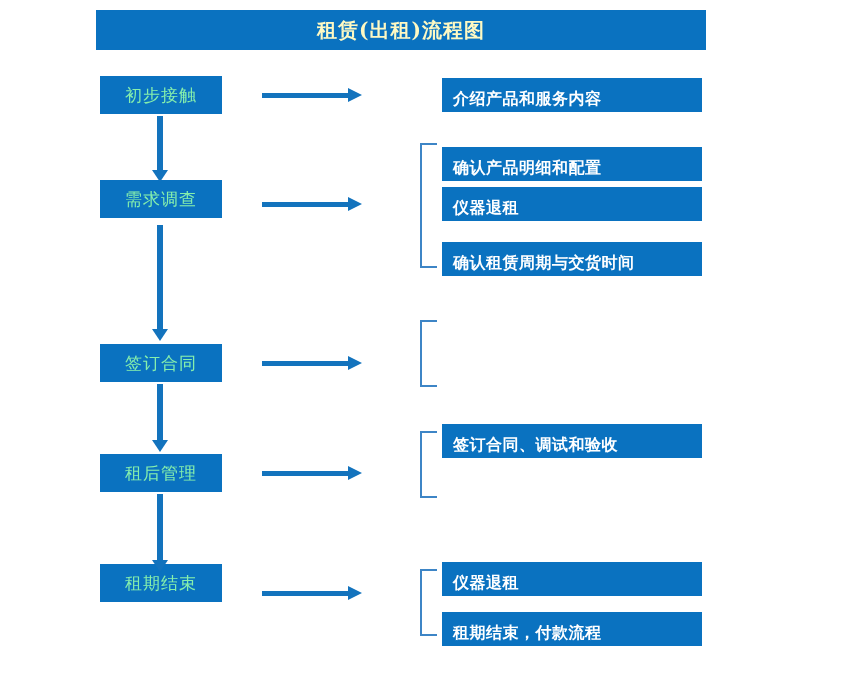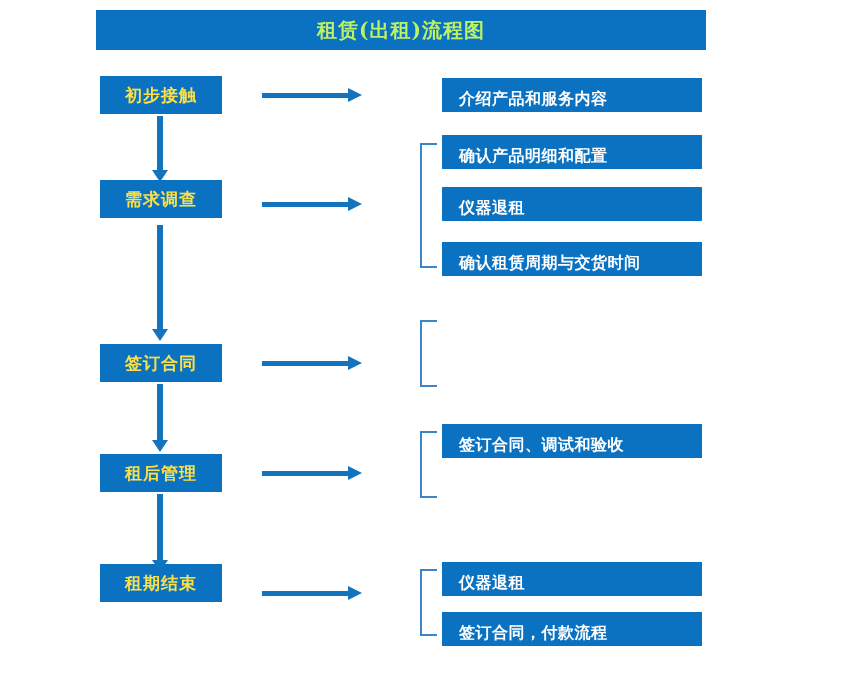--- a/index.html
+++ b/index.html
@@ -24,61 +24,61 @@
     left: 96px;
     top: 10px;
     width: 610px;
     height: 40px;
     background: #0A72C0;
     display: flex;
     align-items: center;
     justify-content: center;
   }
   .title-bar .title-text {
-    color: #bef264;
+    color: #fef9c3;
     font-size: 20px;
     font-weight: bold;
     letter-spacing: 1px;
     font-family: "DejaVu Serif", "Liberation Serif", serif;
   }
 
   
   .stage-box {
     position: absolute;
     left: 100px;
     width: 122px;
     height: 38px;
     background: #0A72C0;
     display: flex;
     align-items: center;
     justify-content: center;
   }
   .stage-box .stage-label {
-    color: #fde047;
+    color: #86efac;
     font-size: 17px;
-    font-weight: bold;
+    font-weight: normal;
     letter-spacing: 1px;
     font-family: "DejaVu Serif", "Liberation Serif", serif;
   }
 
   
   .detail-box {
     position: absolute;
     left: 442px;
     width: 260px;
     height: 34px;
     background: #0A72C0;
     display: flex;
     align-items: center;
   }
   .detail-box .detail-label {
     color: #ffffff;
     font-size: 16px;
     font-weight: bold;
-    padding-left: 17px;
+    padding-left: 11px;
     letter-spacing: 0.5px;
     font-family: "DejaVu Serif", "Liberation Serif", serif;
     white-space: nowrap;
     margin-top: 8px;
   }
 
   
   .h-arrow {
     position: absolute;
     left: 262px;
@@ -203,32 +203,32 @@
   </div>
 
   <div class="bracket" style="top:143px; height:125px;"></div>
   <div class="bracket" style="top:320px; height:67px;"></div>
   <div class="bracket" style="top:431px; height:67px;"></div>
   <div class="bracket" style="top:569px; height:67px;"></div>
 
   <div class="detail-box" style="top:78px;">
     <span class="detail-label">介绍产品和服务内容</span>
   </div>
-  <div class="detail-box" style="top:135px;">
+  <div class="detail-box" style="top:147px;">
     <span class="detail-label">确认产品明细和配置</span>
   </div>
   <div class="detail-box" style="top:187px;">
     <span class="detail-label">仪器退租</span>
   </div>
   <div class="detail-box" style="top:242px;">
     <span class="detail-label">确认租赁周期与交货时间</span>
   </div>
   <div class="detail-box" style="top:424px;">
     <span class="detail-label">签订合同、调试和验收</span>
   </div>
   <div class="detail-box" style="top:562px;">
     <span class="detail-label">仪器退租</span>
   </div>
   <div class="detail-box" style="top:612px;">
-    <span class="detail-label">签订合同，付款流程</span>
+    <span class="detail-label">租期结束，付款流程</span>
   </div>
 
 </div>
 
 </body></html>

